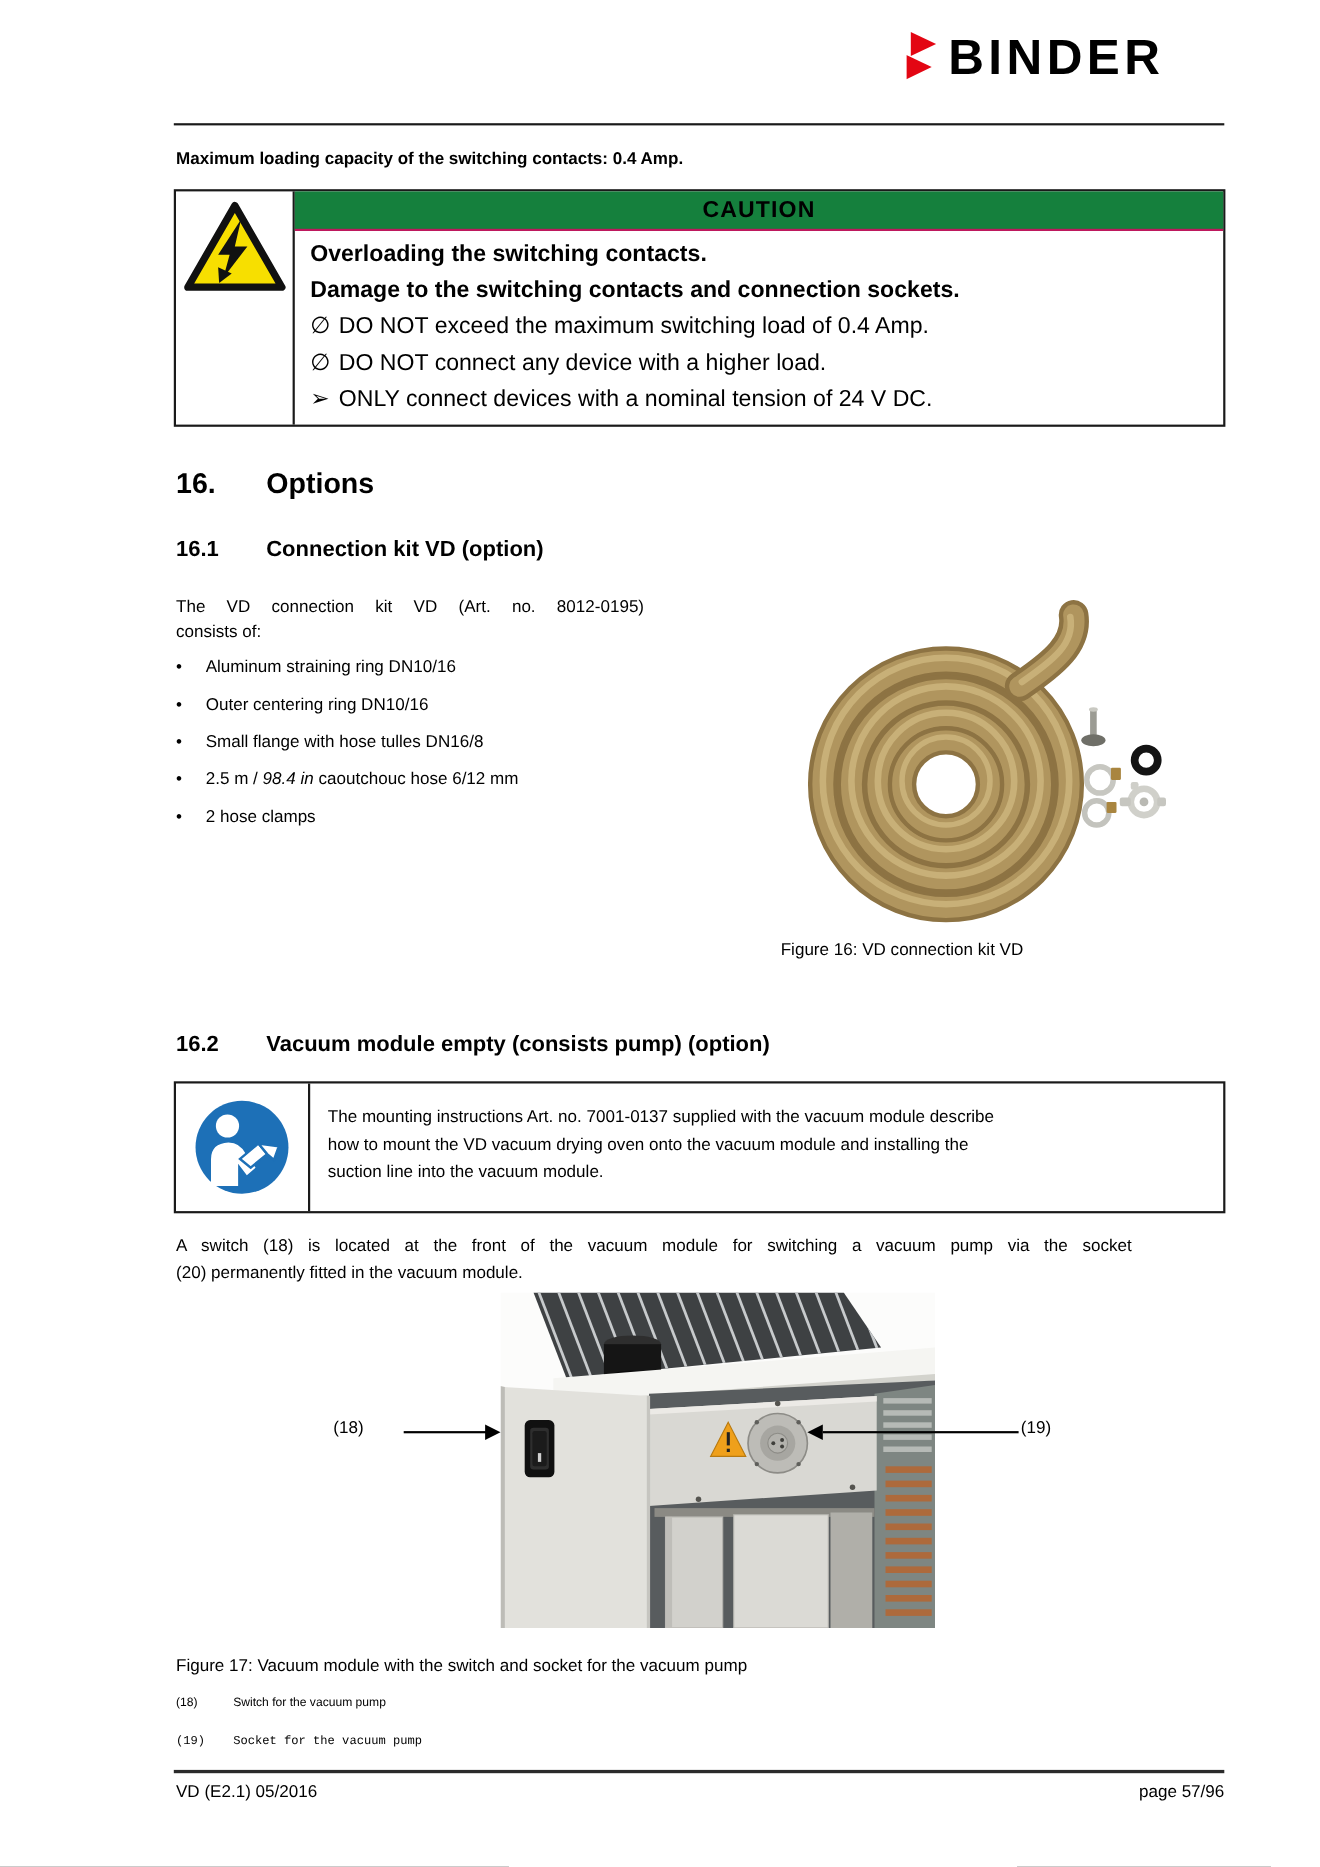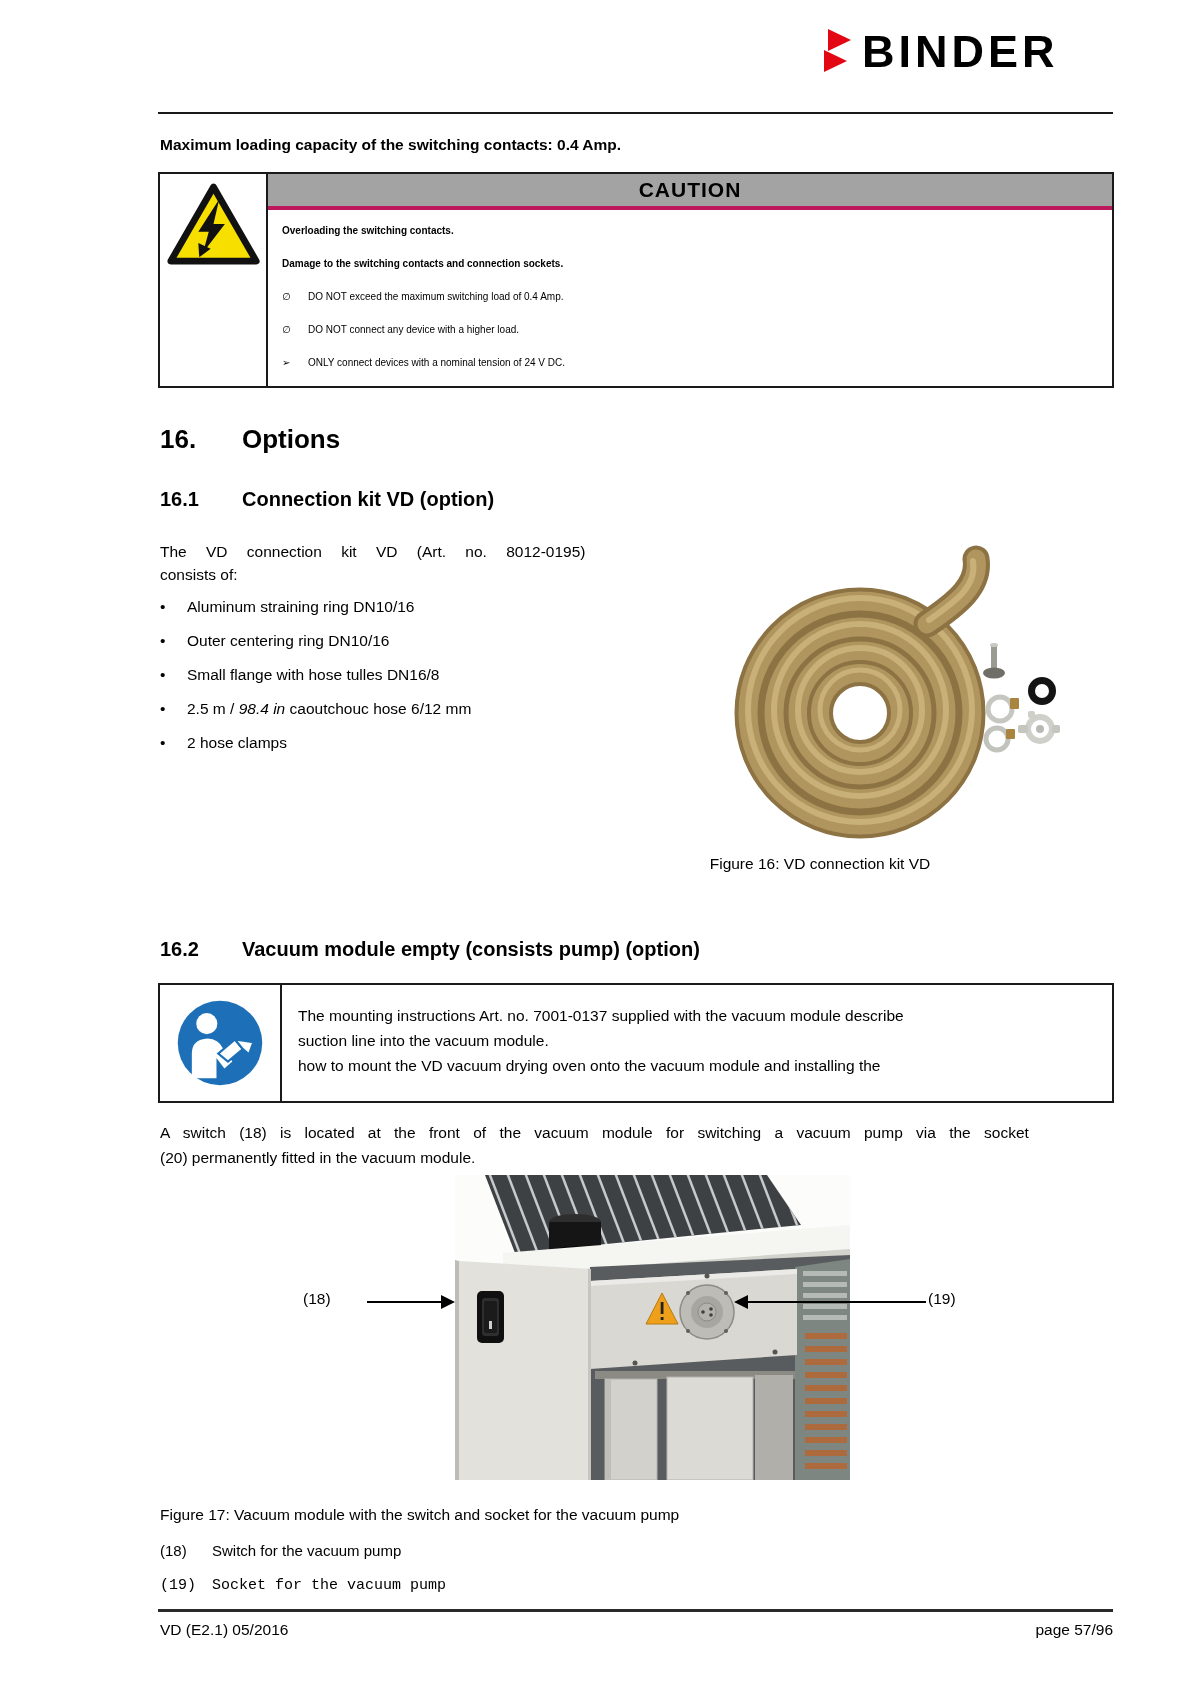--- a/index.html
+++ b/index.html
@@ -11,22 +11,22 @@
   
   .toprule{left:158px;top:112px;width:955px;height:2px;background:#1a1a1a;}
   .logo{left:824px;top:28px;display:flex;align-items:center;gap:10px;}
   .logo-text{font-size:45px;font-weight:900;letter-spacing:4px;line-height:1;}
   
   .lead{left:160px;top:136px;font-size:15.5px;font-weight:bold;}
   
   .caution{left:158px;top:172px;width:952px;height:212px;border:2px solid #1a1a1a;display:flex;}
   .caution-iconcell{width:108px;border-right:2px solid #1a1a1a;display:flex;justify-content:center;align-items:flex-start;padding-top:8px;box-sizing:border-box;}
   .caution-right{flex:1;display:flex;flex-direction:column;}
-  .caution-head{height:38px;background:#a3a3a3;border-bottom:4px solid #be185d;display:flex;align-items:center;justify-content:center;font-size:21px;font-weight:bold;letter-spacing:1px;}
-  .caution-body{padding:11px 14px 0 14px;font-size:10px;}
+  .caution-head{height:38px;background:#15803d;border-bottom:2px solid #be185d;display:flex;align-items:center;justify-content:center;font-size:21px;font-weight:bold;letter-spacing:1px;}
+  .caution-body{padding:11px 14px 0 14px;font-size:21px;}
   .caution-body .brow{font-weight:bold;margin-bottom:13px;line-height:20px;}
   .caution-body .irow{margin-bottom:13px;line-height:20px;display:flex;}
   .caution-body .sym{width:26px;display:inline-block;}
   
   .h1{left:160px;top:424px;font-size:26px;font-weight:bold;}
   .h1 .h-num,.h2 .h-num{display:inline-block;width:82px;}
   .h2{left:160px;font-size:20px;font-weight:bold;}
   .h2-1{top:488px;}
   .h2-2{top:938px;}
   
@@ -49,21 +49,21 @@
   .fig17{left:455px;top:1175px;width:395px;height:305px;}
   .callout{font-size:15.5px;}
   .co18{left:303px;top:1290px;}
   .co19{left:928px;top:1290px;}
   .aline{height:2.4px;background:#000;}
   .a18line{left:367px;top:1301px;width:76px;}
   .a19line{left:748px;top:1301px;width:178px;}
   .ahead-r{left:441px;top:1295px;width:0;height:0;border-top:7px solid transparent;border-bottom:7px solid transparent;border-left:14px solid #000;}
   .ahead-l{left:734px;top:1295px;width:0;height:0;border-top:7px solid transparent;border-bottom:7px solid transparent;border-right:14px solid #000;}
   .fig17cap{left:160px;top:1506px;font-size:15.5px;}
-  .legend{font-size:15px;}
+  .legend{font-size:11px;}
   .leg1{left:160px;top:1542px;}
   .leg2{left:160px;top:1577px;font-family:Liberation Mono, monospace;}
   .legend .lnum{display:inline-block;width:52px;}
   
   .botrule{left:158px;top:1609px;width:955px;height:3px;background:#2a2a2a;}
   .f-left{left:160px;top:1621px;font-size:15.5px;}
   .f-right{left:913px;top:1621px;width:200px;text-align:right;font-size:15.5px;}
   .watermark{left:0;top:1645px;width:1200px;text-align:center;font-size:17px;color:#2b2b2b;}
 </style>
 </head>
@@ -196,22 +196,22 @@
       <svg width="88" height="88" viewBox="0 0 100 100">
         <circle cx="50" cy="50" r="48" fill="#1d70b7"></circle>
         <circle cx="35" cy="28" r="12" fill="#fff"></circle>
         <path d="M18 90 L18 62 Q18 46 36 45 Q48 45 54 57 L64 71 L55 79 L46 67 L46 90 Z" fill="#fff"></path>
         <path d="M48 62 L67 46 L76 57 L59 71 Z" fill="#fff" stroke="#1d70b7" stroke-width="2.5"></path>
         <path d="M67 46 L88 49 L83 63 L76 57 Z" fill="#fff" stroke="#1d70b7" stroke-width="2.5"></path>
       </svg>
     </div>
     <div class="info-text">
       <div>The mounting instructions Art. no. 7001-0137 supplied with the vacuum module describe</div>
+      <div>how to mount the VD vacuum drying oven onto the vacuum module and installing the</div>
       <div>suction line into the vacuum module.</div>
-      <div>how to mount the VD vacuum drying oven onto the vacuum module and installing the</div>
     </div>
   </div>
 
   <div class="abs para2">
     <div class="jline2">A switch (18) is located at the front of the vacuum module for switching a vacuum pump via the socket</div>
     <div>(20) permanently fitted in the vacuum module.</div>
   </div>
 
   <div class="abs fig17">
     <svg width="395" height="305" viewBox="0 0 395 305">

